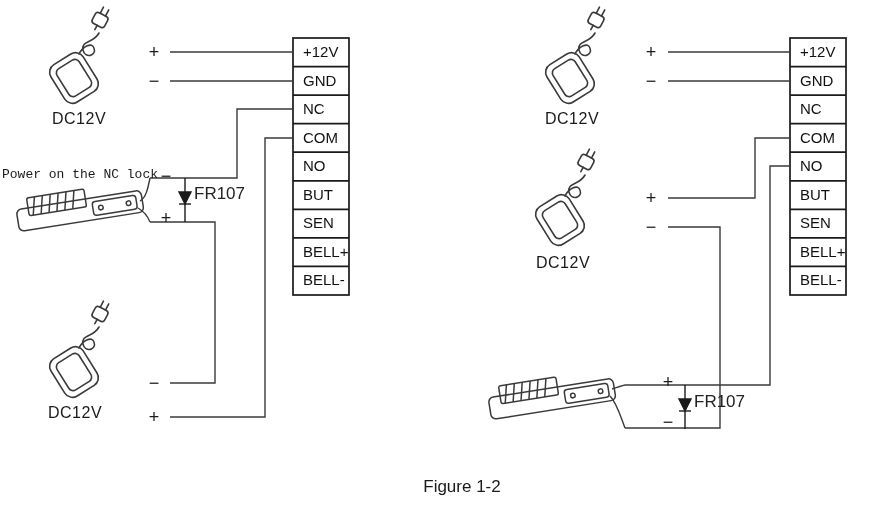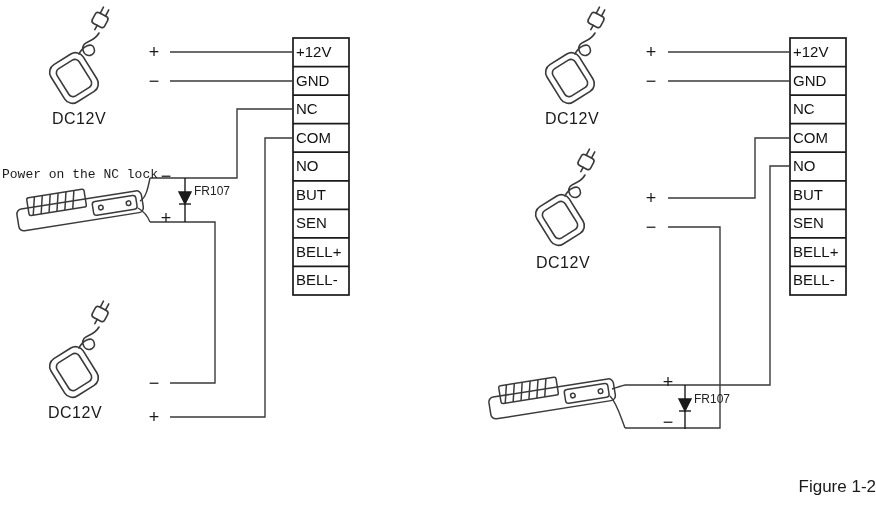--- a/index.html
+++ b/index.html
@@ -5,25 +5,25 @@
   html,body{margin:0;padding:0;background:#fff;}
   .stage{
     position:relative;width:876px;height:510px;background:#fff;overflow:hidden;
     font-family:"Liberation Sans",sans-serif;color:#1a1a1a;
   }
   .stage svg{position:absolute;left:0;top:0;}
   .label{position:absolute;white-space:nowrap;}
   .dc{font-size:16px;letter-spacing:.5px;}
   .sign{font-size:18px;width:16px;text-align:center;line-height:20px;height:20px;font-weight:500;}
   .cap{font-size:13px;font-family:Liberation Mono, monospace;}
-  .fr{font-size:12px;color:#222;}
-  .figcap{position:absolute;left:0;right:0;top:477px;text-align:right;font-size:17px;padding-left:48px;}
+  .fr{font-size:17px;color:#222;}
+  .figcap{position:absolute;left:0;right:0;top:477px;text-align:center;font-size:17px;padding-left:48px;}
   .tlabels{position:absolute;top:38px;width:56px;}
   .tlabels .tcell{
-    height:28.56px;line-height:28.56px;padding-left:3px;
+    height:28.56px;line-height:28.56px;padding-left:10px;
     font-size:15px;color:#111;overflow:hidden;
   }
 </style>
 </head>
 <body>
 
 <div class="stage">
 
   <svg width="876" height="510" viewBox="0 0 876 510" xmlns="http://www.w3.org/2000/svg" xmlns:xlink="http://www.w3.org/1999/xlink">
     <defs>

